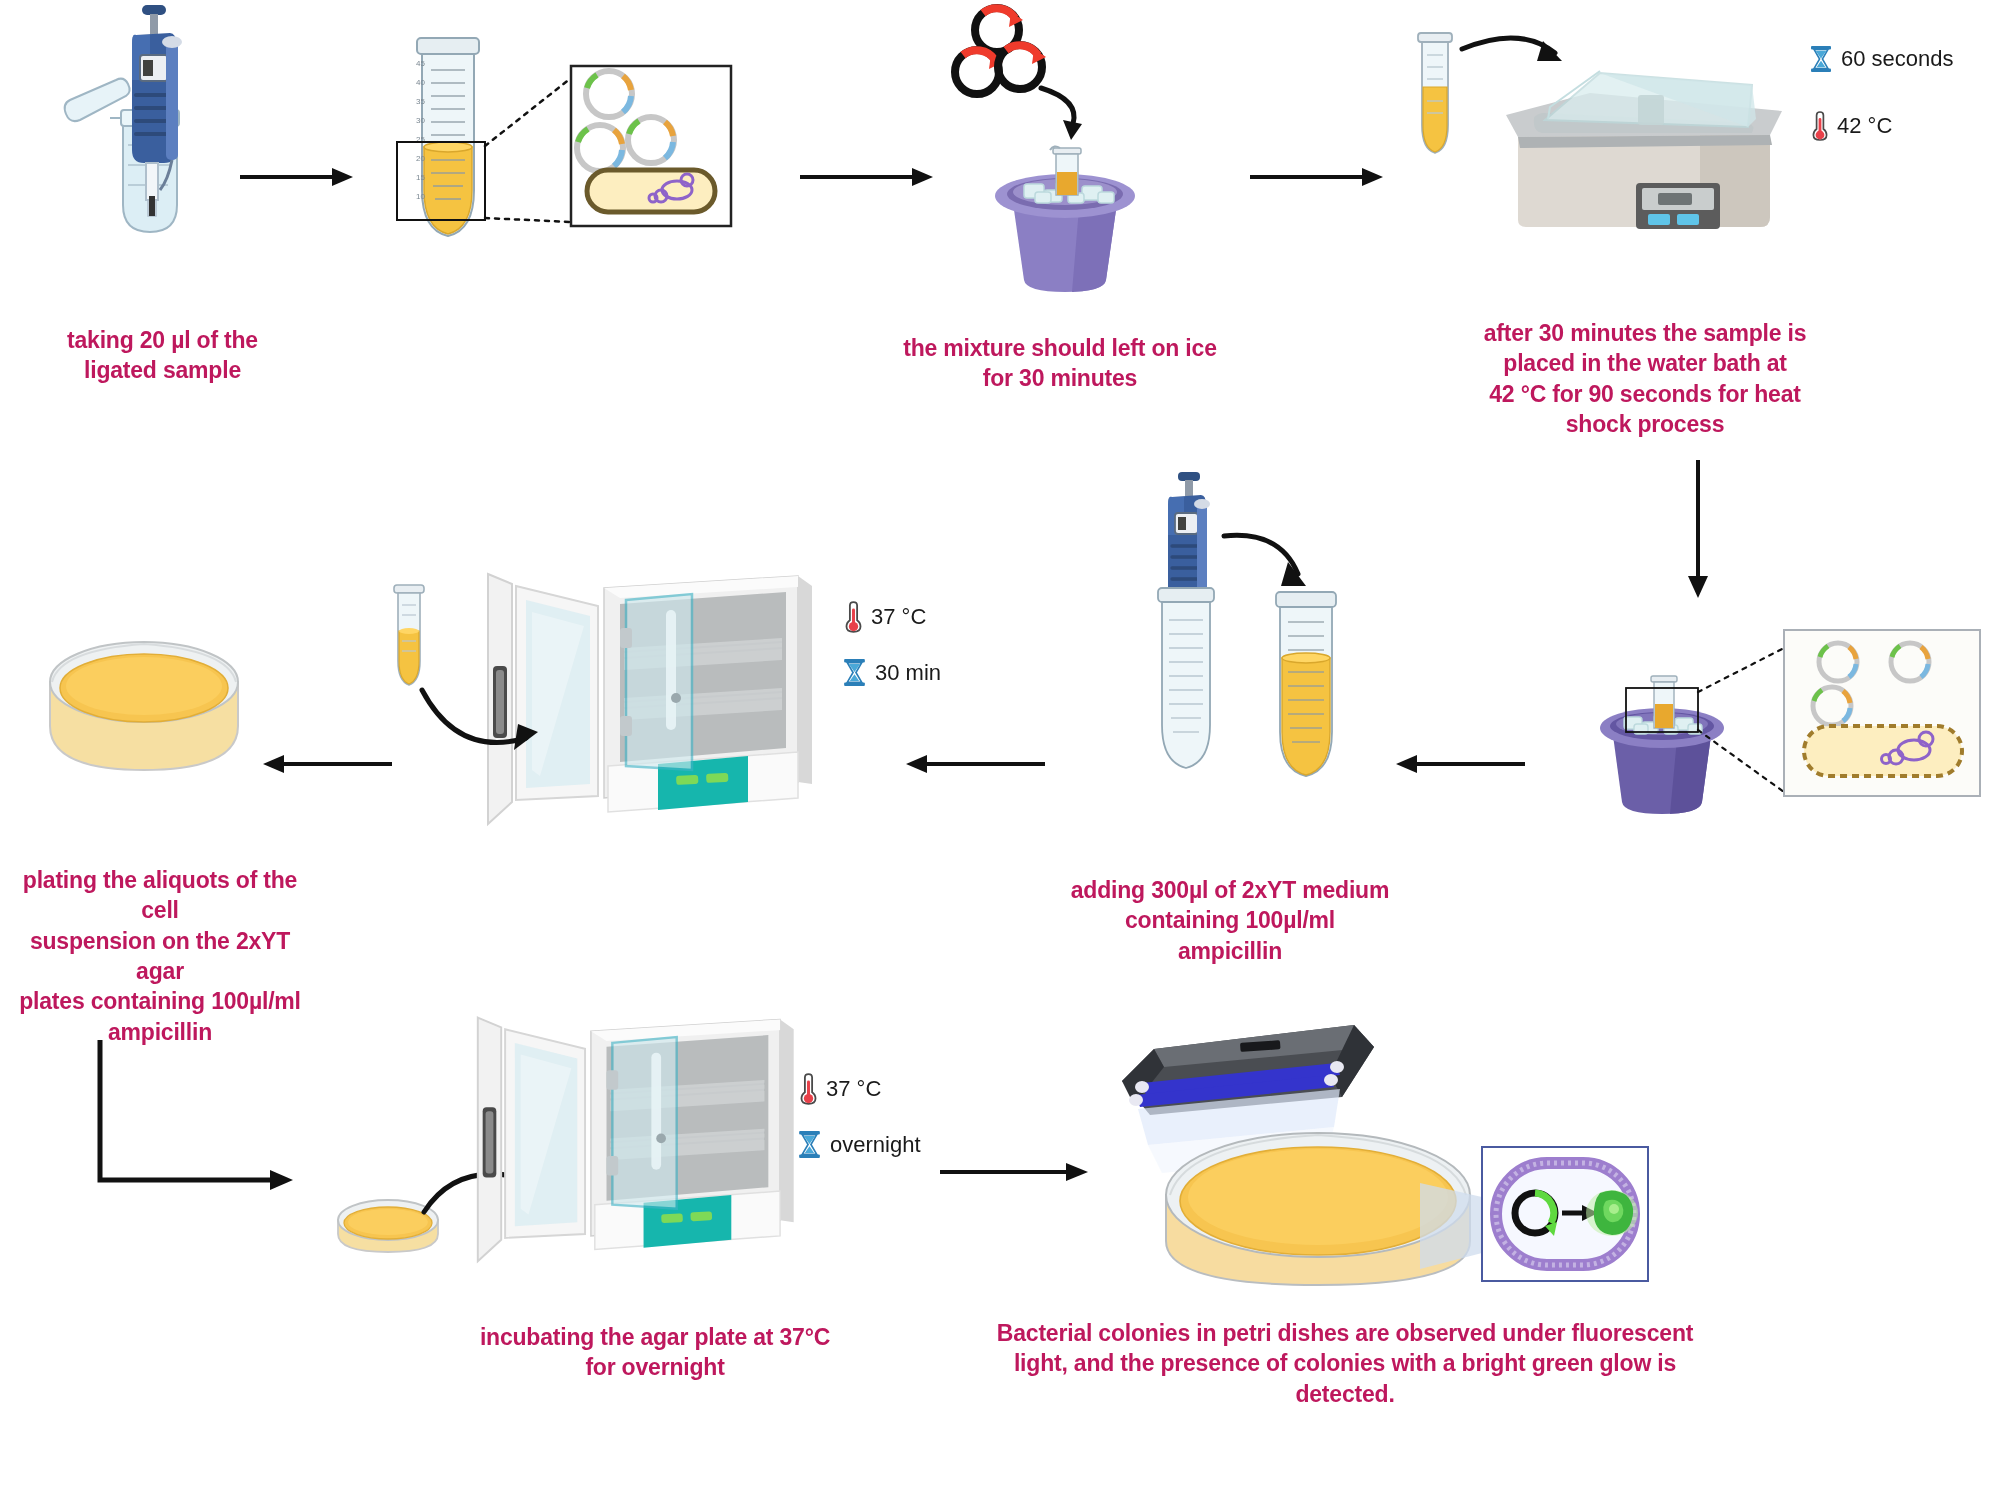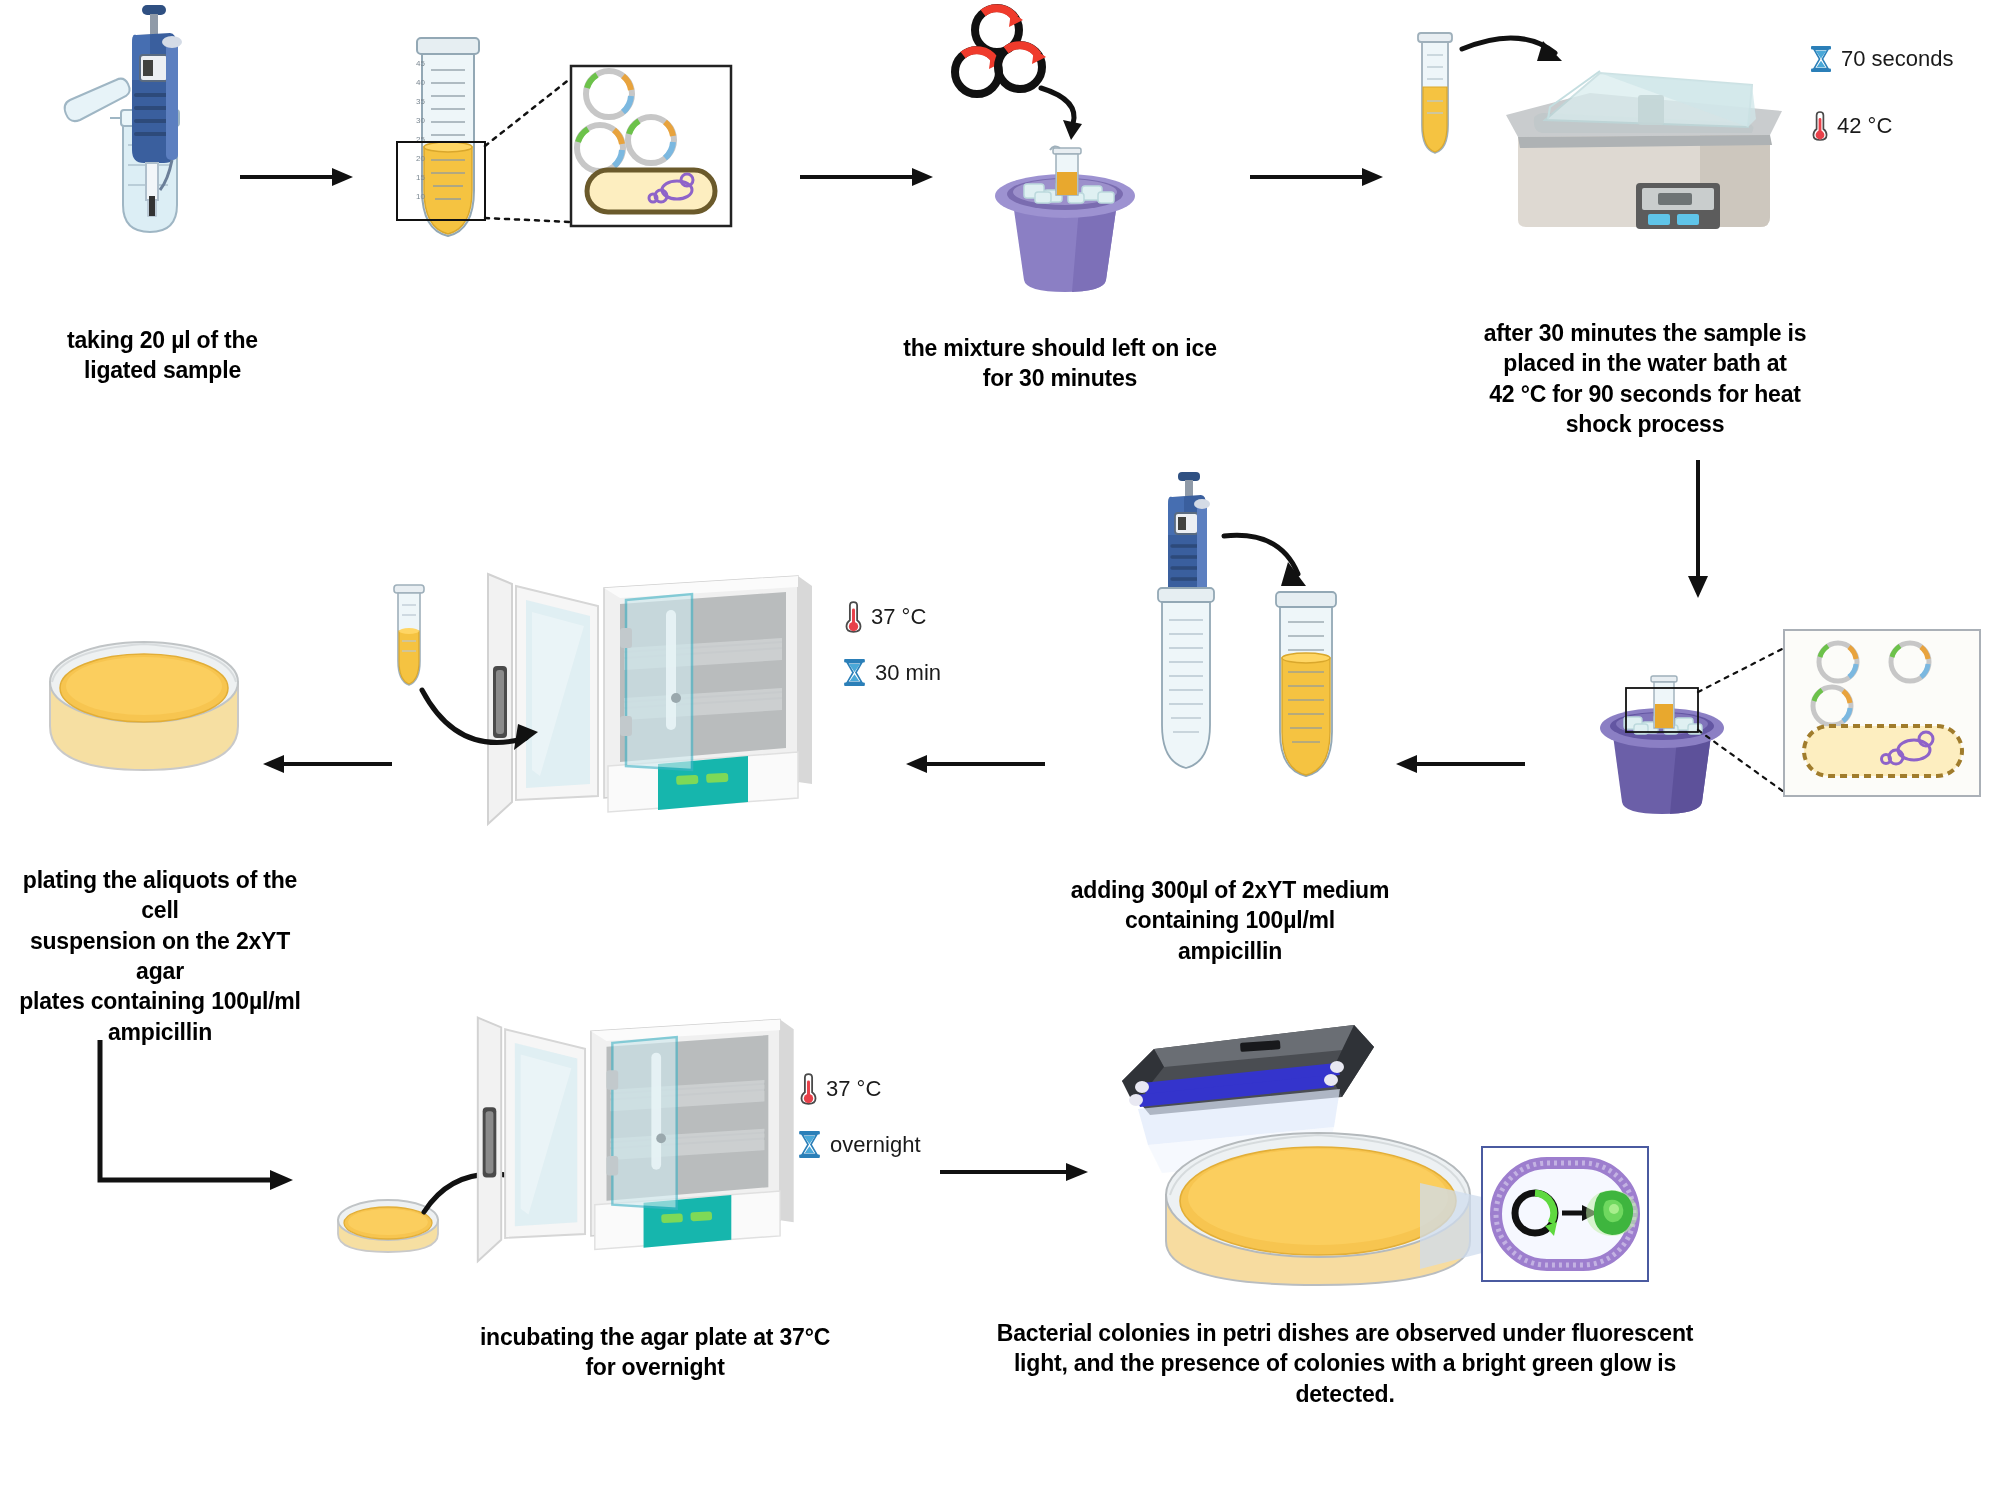--- a/index.html
+++ b/index.html
@@ -15,21 +15,21 @@
   .stage { position: absolute; inset: 0; }
 
   .node { position: absolute; }
 
   .caption {
     position: absolute;
     text-align: center;
     font-weight: bold;
     font-size: 23px;
     line-height: 1.32;
-    color: #000000;
+    color: #be185d;
     letter-spacing: -0.2px;
   }
   .meta-row {
     position: absolute;
     display: flex;
     align-items: center;
     gap: 9px;
     white-space: nowrap;
     font-size: 22px;
     color: #1a1a1a;
@@ -255,21 +255,21 @@
   <div class="meta-row" style="left:1810px; top:45px;">
     <span>
       <svg width="22" height="28" viewBox="0 0 22 28">
         <rect x="1" y="1" width="20" height="3.4" rx="1" fill="#2b7fb8"></rect>
         <rect x="1" y="23.6" width="20" height="3.4" rx="1" fill="#2b7fb8"></rect>
         <path d="M4 4.4 L18 4.4 L12.4 14 L18 23.6 L4 23.6 L9.6 14 Z" fill="#ffffff" stroke="#2b7fb8" stroke-width="1.6"></path>
         <path d="M5.5 5.8 L16.5 5.8 L11 13.6 Z" fill="#4aa8d8"></path>
         <path d="M6.5 22.2 L15.5 22.2 L11 15.8 Z" fill="#4aa8d8"></path>
       </svg>
     </span>
-    <span>70 seconds</span>
+    <span>60 seconds</span>
   </div>
 
   <div class="meta-row" style="left:1812px; top:110px;">
     <span>
       <svg width="16" height="32" viewBox="0 0 16 32">
         <path d="M8 2 Q11.4 2 11.4 5.2 L11.4 19 Q14.6 21.2 14.6 25 Q14.6 30 8 30 Q1.4 30 1.4 25 Q1.4 21.2 4.6 19 L4.6 5.2 Q4.6 2 8 2 Z" fill="#ffffff" stroke="#4a4a4a" stroke-width="1.7"></path>
         <circle cx="8" cy="25" r="4.4" fill="#e8414a"></circle>
         <rect x="6.6" y="8" width="2.8" height="15" rx="1.4" fill="#e8414a"></rect>
       </svg>
     </span>

